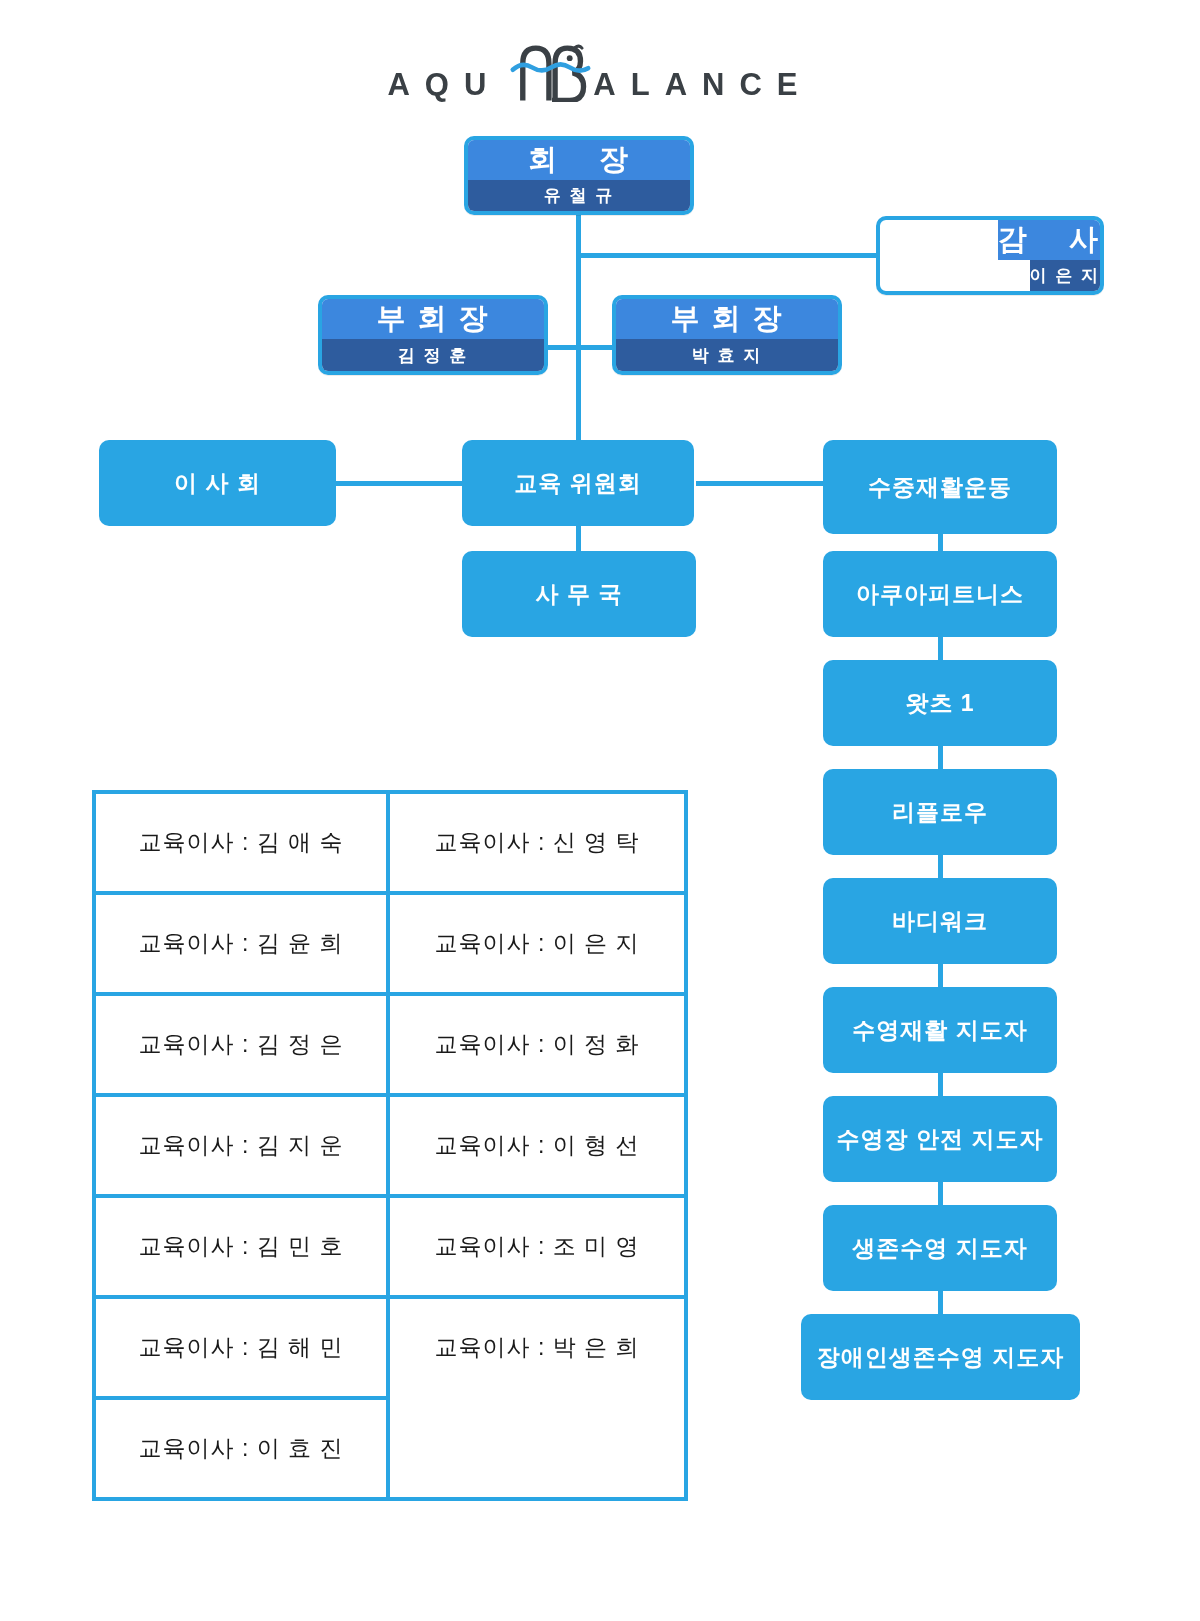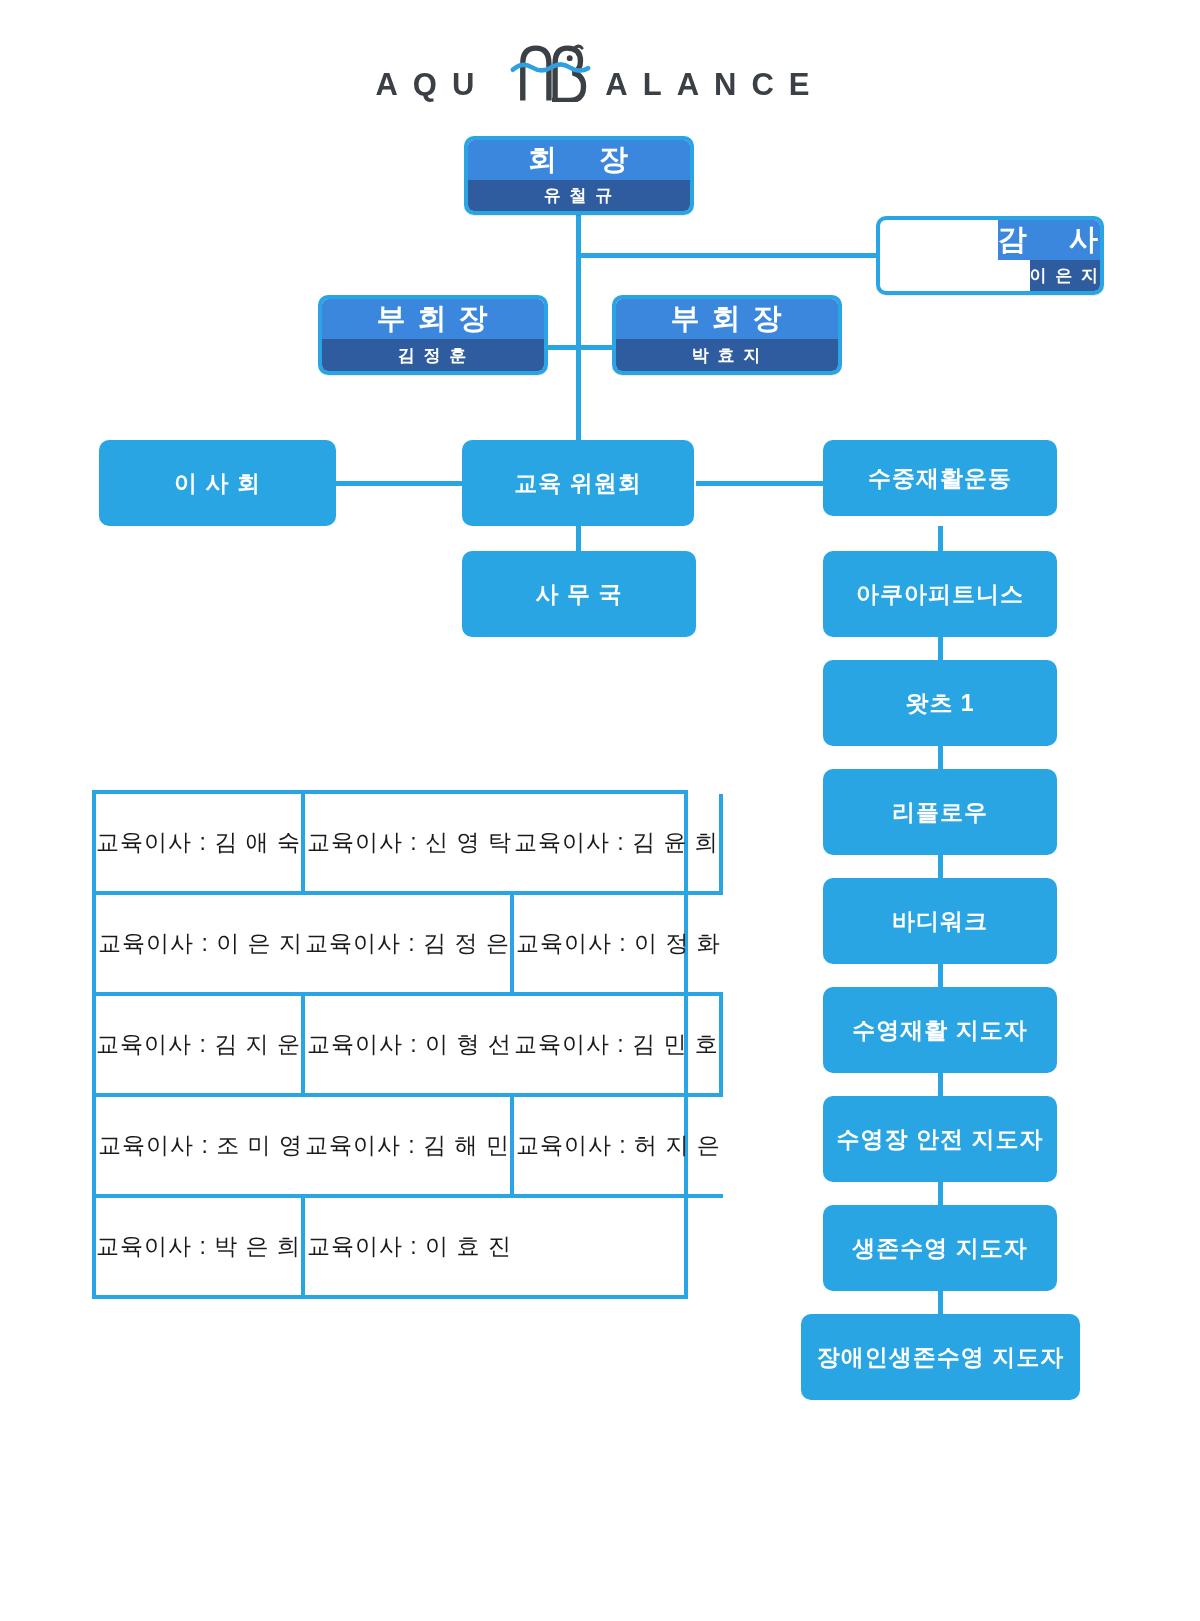--- a/index.html
+++ b/index.html
@@ -10,41 +10,41 @@
     --wave:#2f9fe0;
     --ink:#1a1a1a;
   }
   html,body{margin:0;padding:0;background:#ffffff;}
   .canvas{
     position:relative;width:1200px;height:1621px;background:#ffffff;overflow:hidden;
     font-family:"Liberation Sans","DejaVu Sans",sans-serif;
   }
   
   .logo{position:absolute;top:40px;left:50%;transform:translateX(-50%);
-    display:flex;align-items:flex-end;gap:20px;height:62px;}
+    display:flex;align-items:flex-end;gap:8px;height:62px;}
   .logo-text{font-size:31px;font-weight:700;letter-spacing:15px;color:var(--mark);
     line-height:1;padding-bottom:2px;white-space:pre;}
   .logo-text.right{margin-left:-6px;}
   .logo-mark{height:60px;width:82px;flex:0 0 auto;}
   
   .duo{position:absolute;border:4px solid var(--accent);border-radius:10px;overflow:hidden;
     display:flex;flex-direction:column;box-sizing:border-box;box-shadow:0 1px 0 rgba(0,0,0,.08);}
   .duo-title{flex:0 0 45%;background:var(--box-top);color:#fff;font-weight:700;font-size:29px;
     display:flex;align-items:center;justify-content:center;white-space:pre;letter-spacing:2px;}
   .duo-name{flex:1;background:var(--box-bottom);color:#fff;font-weight:700;font-size:17px;
     display:flex;align-items:center;justify-content:center;white-space:pre;letter-spacing:2px;}
   
   .solid{position:absolute;background:var(--accent);border-radius:10px;color:#fff;
     font-weight:700;font-size:23px;display:flex;align-items:center;justify-content:center;
     white-space:pre;letter-spacing:1px;box-sizing:border-box;}
   
   .hline,.vline{position:absolute;background:var(--accent);}
   
   .dtable{position:absolute;left:92px;top:790px;width:596px;border:4px solid var(--accent);
-    box-sizing:border-box;display:grid;grid-template-columns:1fr 1fr 1fr;background:#fff;}
+    box-sizing:border-box;display:grid;grid-template-columns:1fr 1fr;background:#fff;}
   .dcell{height:97px;border-right:4px solid var(--accent);border-bottom:4px solid var(--accent);
     display:flex;align-items:center;justify-content:center;color:var(--ink);
     font-size:23px;font-weight:500;white-space:pre;letter-spacing:1px;}
   .dcell:nth-child(2n){border-right:none;}
   .dcell:nth-last-child(-n+2){border-bottom:none;}
 </style>
 </head>
 <body>
 
 <div class="canvas">
@@ -91,21 +91,21 @@
     <div class="duo-name">김 정 훈</div>
   </div>
 
   <div class="duo" style="left:612px;top:295px;width:230px;height:80px;">
     <div class="duo-title">부 회 장</div>
     <div class="duo-name">박 효 지</div>
   </div>
 
   <div class="solid" style="left:99px;top:440px;width:237px;height:86px;">이 사 회</div>
   <div class="solid" style="left:462px;top:440px;width:232px;height:86px;">교육 위원회</div>
-  <div class="solid" style="left:823px;top:440px;width:234px;height:76px;">수중재활운동</div>
+  <div class="solid" style="left:823px;top:440px;width:234px;height:94px;">수중재활운동</div>
   <div class="solid" style="left:462px;top:551px;width:234px;height:86px;">사 무 국</div>
 
   <div class="solid" style="left:823px;top:551px;width:234px;height:86px;">아쿠아피트니스</div>
   <div class="solid" style="left:823px;top:660px;width:234px;height:86px;">왓츠 1</div>
   <div class="solid" style="left:823px;top:769px;width:234px;height:86px;">리플로우</div>
   <div class="solid" style="left:823px;top:878px;width:234px;height:86px;">바디워크</div>
   <div class="solid" style="left:823px;top:987px;width:234px;height:86px;">수영재활 지도자</div>
   <div class="solid" style="left:823px;top:1096px;width:234px;height:86px;">수영장 안전 지도자</div>
   <div class="solid" style="left:823px;top:1205px;width:234px;height:86px;">생존수영 지도자</div>
   <div class="solid" style="left:801px;top:1314px;width:279px;height:86px;">장애인생존수영 지도자</div>
@@ -115,18 +115,17 @@
     <div class="dcell">교육이사 : 신 영 탁</div>
     <div class="dcell">교육이사 : 김 윤 희</div>
     <div class="dcell">교육이사 : 이 은 지</div>
     <div class="dcell">교육이사 : 김 정 은</div>
     <div class="dcell">교육이사 : 이 정 화</div>
     <div class="dcell">교육이사 : 김 지 운</div>
     <div class="dcell">교육이사 : 이 형 선</div>
     <div class="dcell">교육이사 : 김 민 호</div>
     <div class="dcell">교육이사 : 조 미 영</div>
     <div class="dcell">교육이사 : 김 해 민</div>
-    <div class="dcell">교육이사 : 허 지 은</div>
     <div class="dcell">교육이사 : 박 은 희</div>
     <div class="dcell">교육이사 : 이 효 진</div>
   </div>
 
 </div>
 
 </body></html>

